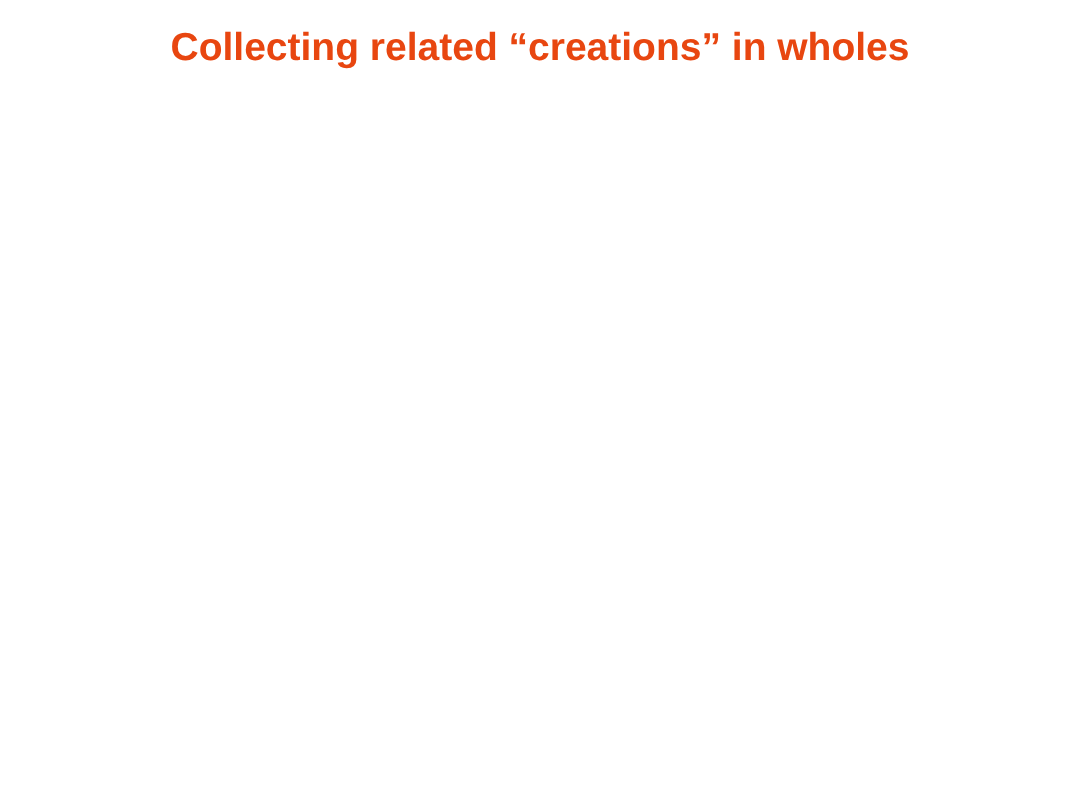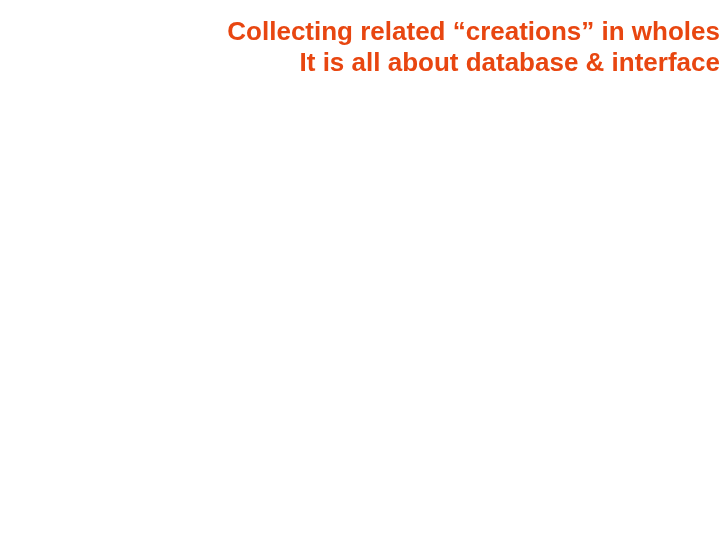--- a/index.html
+++ b/index.html
@@ -1,19 +1,18 @@
 <!DOCTYPE html>
 <html><head>
   <meta charset="utf-8">
   <style>
     * {
       margin: 0;
       padding: 0;
       box-sizing: border-box;
-      text-align: right;
     }
     html, body {
       width: 720px;
       height: 540px;
       background: #ffffff;
       font-family: Arial, Helvetica, sans-serif;
       overflow: hidden;
     }
     .slide {
       width: 100%;
@@ -26,14 +25,13 @@
       font-weight: bold;
       font-size: 26px;
       line-height: 1.2;
     }
   </style>
 </head>
 <body>
 
 <div class="slide">
   <div class="title-line">Collecting related “creations” in wholes</div>
-  <div class="title-line">It is all about database &amp; interface</div>
 </div>
 
 </body></html>

